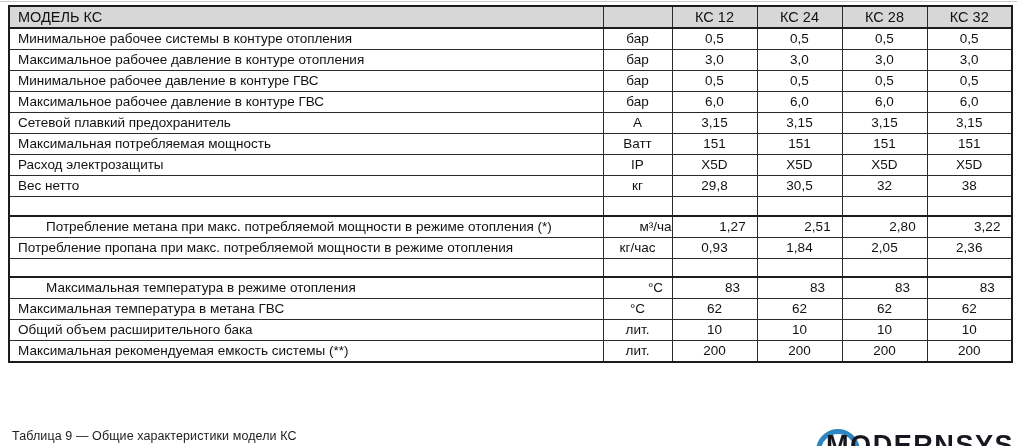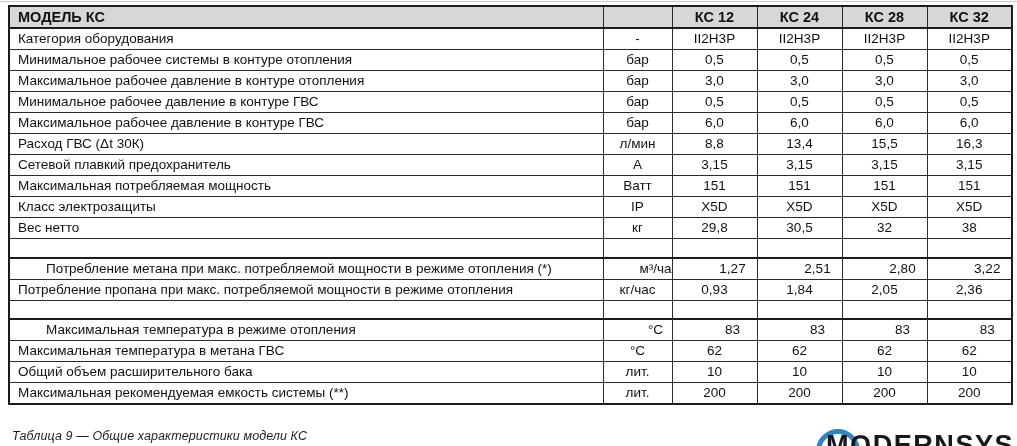--- a/index.html
+++ b/index.html
@@ -28,32 +28,31 @@
     border: 1px solid #2b2b2b;
     padding: 0;
     height: 20px;
     line-height: 20px;
     font-size: 13.5px;
     white-space: nowrap;
     overflow: hidden;
   }
   .spec thead th {
     background: #d7d7d7;
-    font-weight: bold;
+    font-weight: normal;
     font-size: 14.5px;
     height: 21px;
     border-bottom: 2px solid #1c1c1c;
   }
   .spec .label { text-align: left; padding-left: 8px; }
   .spec .unit, .spec .val { text-align: center; }
   .spec tr.thick-top td { border-top: 2px solid #1c1c1c; padding-left: 36px; }
   .spec tr.spacer td { height: 19px; }
   .caption {
     position: absolute; left: 12px; top: 429px;
-    font-style: italic;
     font-size: 12.5px;
     color: #1d1d1d;
     letter-spacing: 0.1px;
   }
   .watermark {
     position: absolute; left: 810px; top: 396px;
     width: 207px; height: 50px;
     z-index: 5;
     margin-top: 30px;
   }
@@ -100,28 +99,20 @@
       <th class="label">МОДЕЛЬ КС</th>
       <th class="unit"></th>
       <th class="val">КС 12</th>
       <th class="val">КС 24</th>
       <th class="val">КС 28</th>
       <th class="val">КС 32</th>
     </tr>
   </thead>
   <tbody id="spec-body">
       <tr>
-        <td class="label">Категория оборудования</td>
-        <td class="unit">-</td>
-        <td class="val">II2H3P</td>
-        <td class="val">II2H3P</td>
-        <td class="val">II2H3P</td>
-        <td class="val">II2H3P</td>
-      </tr>
-      <tr>
         <td class="label">Минимальное рабочее системы в контуре отопления</td>
         <td class="unit">бар</td>
         <td class="val">0,5</td>
         <td class="val">0,5</td>
         <td class="val">0,5</td>
         <td class="val">0,5</td>
       </tr>
       <tr>
         <td class="label">Максимальное рабочее давление в контуре отопления</td>
         <td class="unit">бар</td>
@@ -138,47 +129,39 @@
         <td class="val">0,5</td>
         <td class="val">0,5</td>
       </tr>
       <tr>
         <td class="label">Максимальное рабочее давление в контуре ГВС</td>
         <td class="unit">бар</td>
         <td class="val">6,0</td>
         <td class="val">6,0</td>
         <td class="val">6,0</td>
         <td class="val">6,0</td>
-      </tr>
-      <tr>
-        <td class="label">Расход ГВС (Δt 30К)</td>
-        <td class="unit">л/мин</td>
-        <td class="val">8,8</td>
-        <td class="val">13,4</td>
-        <td class="val">15,5</td>
-        <td class="val">16,3</td>
       </tr>
       <tr>
         <td class="label">Сетевой плавкий предохранитель</td>
         <td class="unit">А</td>
         <td class="val">3,15</td>
         <td class="val">3,15</td>
         <td class="val">3,15</td>
         <td class="val">3,15</td>
       </tr>
       <tr>
         <td class="label">Максимальная потребляемая мощность</td>
         <td class="unit">Ватт</td>
         <td class="val">151</td>
         <td class="val">151</td>
         <td class="val">151</td>
         <td class="val">151</td>
       </tr>
       <tr>
-        <td class="label">Класс электрозащиты</td>
+        <td class="label">Расход электрозащиты</td>
         <td class="unit">IP</td>
         <td class="val">X5D</td>
         <td class="val">X5D</td>
         <td class="val">X5D</td>
         <td class="val">X5D</td>
       </tr>
       <tr>
         <td class="label">Вес нетто</td>
         <td class="unit">кг</td>
         <td class="val">29,8</td>

